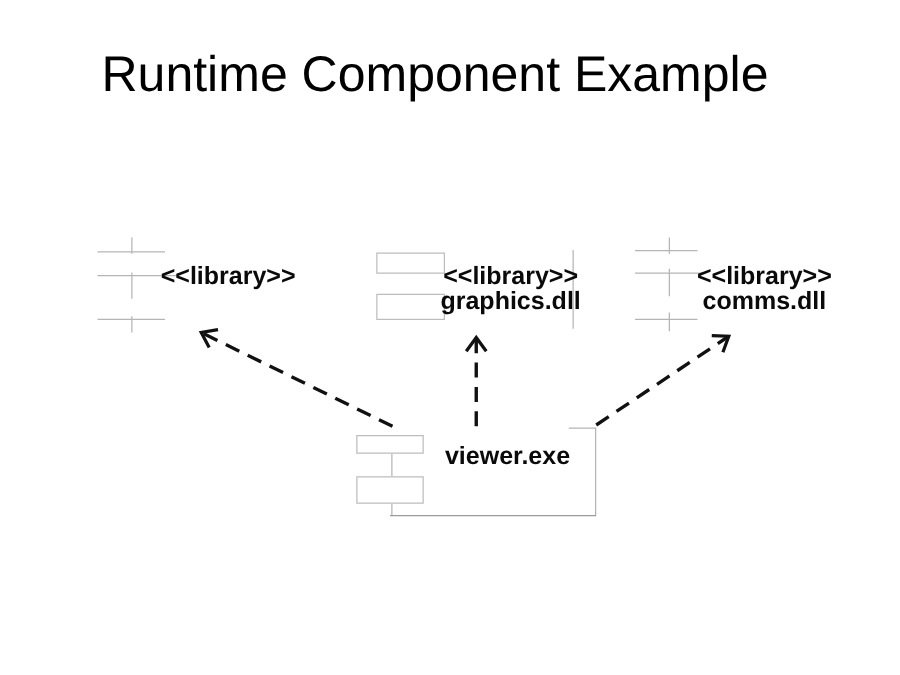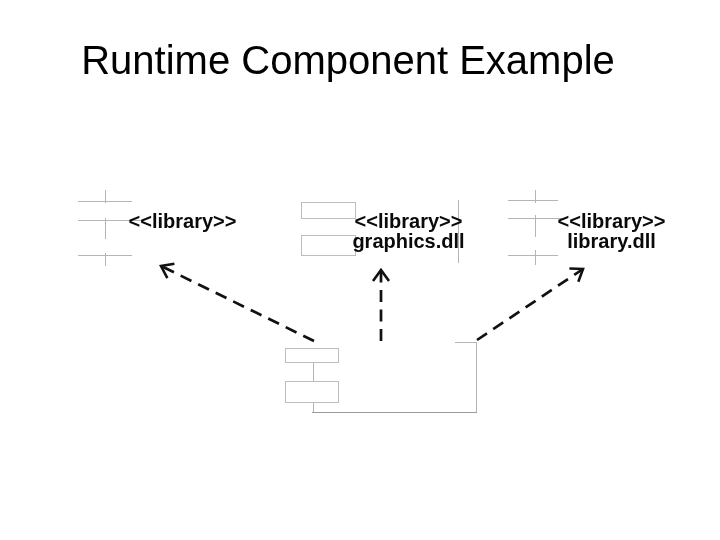--- a/index.html
+++ b/index.html
@@ -73,27 +73,28 @@
   <div class="hl" style="left:0;top:10px;width:50px;"></div>
   <div class="hl" style="left:0;top:28px;width:54px;"></div>
   <div class="hl" style="left:0;top:65px;width:50px;"></div>
   <div class="vl" style="left:27px;top:0;height:13px;"></div>
   <div class="vl" style="left:27px;top:25px;height:22px;"></div>
   <div class="vl" style="left:27px;top:60px;height:15px;"></div>
 </div>
 
 <div class="comp-label" style="left:549px;top:211px;width:125px;">
   <div>&lt;&lt;library&gt;&gt;</div>
-  <div>library.dll</div>
+  <div>comms.dll</div>
 </div>
 
 <div class="icon" style="left:284px;top:342px;width:194px;height:72px;">
   <div class="hl" style="left:171px;top:0;width:21px;"></div>
   <div class="vl" style="left:192px;top:0;height:70px;"></div>
   <div class="hl dark" style="left:28px;top:70px;width:165px;"></div>
   <div class="vl" style="left:29px;top:21px;height:18px;"></div>
   <div class="vl" style="left:29px;top:61px;height:9px;"></div>
   <div class="tab" style="left:1px;top:6px;width:54px;height:15px;"></div>
   <div class="tab" style="left:1px;top:39px;width:54px;height:22px;"></div>
 </div>
 
 <div class="comp-label" style="left:336px;top:355px;width:140px;">
+  <div>viewer.exe</div>
 </div>
 
 </body></html>

